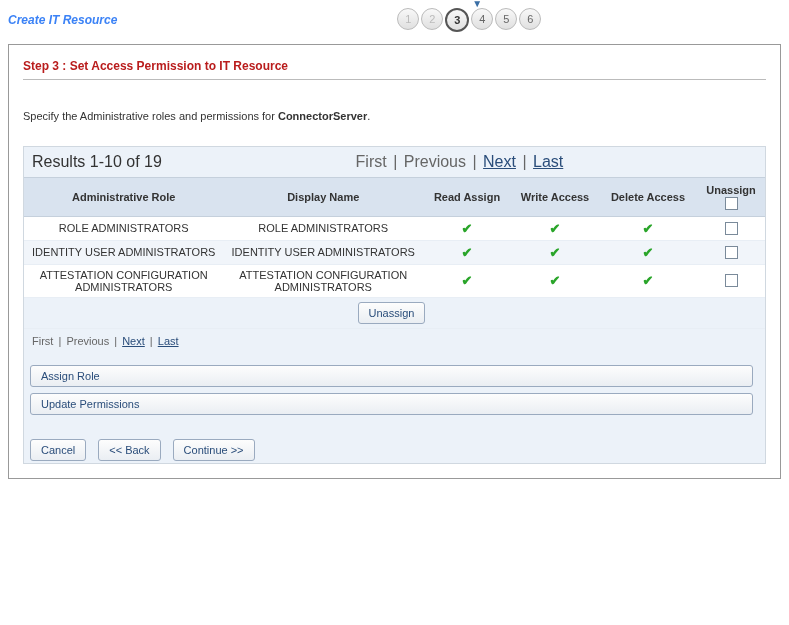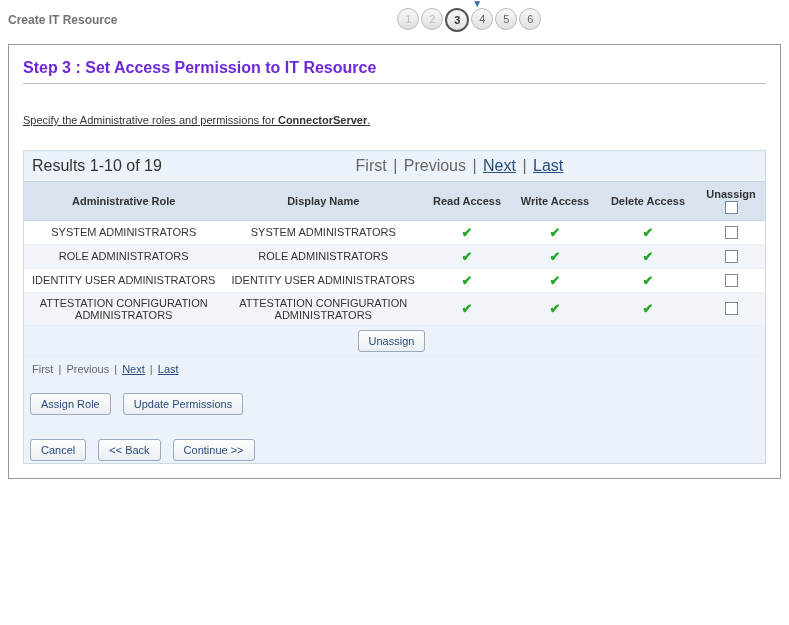--- a/index.html
+++ b/index.html
@@ -11,22 +11,23 @@
     background: #fff;
   }
   .header {
     display: flex;
     align-items: center;
     margin-bottom: 12px;
   }
   .header-title {
     font-weight: bold;
     font-size: 12px;
-    color: #737373;
+    color: #3b82f6;
     flex: 0 0 auto;
+    font-style: italic;
   }
   .step-indicator {
     flex: 1;
     text-align: center;
     position: relative;
   }
   .step-indicator .arrow {
     position: absolute;
     left: 50%;
     top: -10px;
@@ -59,34 +60,33 @@
   .step.disabled {
     color: #bbb;
   }
   .panel {
     border: 1px solid #999;
     padding: 14px;
     background: #fff;
   }
   .step-title {
     font-weight: bold;
-    font-size: 16px;
-    color: #6d28d9;
+    font-size: 12px;
+    color: #b91c1c;
     margin-bottom: 0;
   }
   hr.sep {
     border: none;
     border-top: 1px solid #bbb;
     margin: 6px 0 30px 0;
   }
   .instruction {
     font-size: 11px;
     color: #333;
     margin-bottom: 24px;
-    text-decoration: underline;
   }
   .instruction b {
     font-weight: bold;
   }
   .table-area {
     background: #ecf2f9;
     border: 1px solid #d0d8e0;
   }
   .results-row {
     display: flex;
@@ -163,21 +163,21 @@
   }
   .pager-bottom {
     padding: 6px 8px;
     font-size: 11px;
   }
   .button-row {
     display: flex;
     gap: 6px;
     padding: 8px 6px 2px 6px;
   }
-  .button-row.top { margin-top: 4px; }
+  .button-row.top { margin-top: 4px; flex-direction: column; }
   .button-row.bottom { margin-top: 14px; }
 </style>
 </head>
 <body>
 
 <div class="header">
   <div class="header-title">Create IT Resource</div>
   <div class="step-indicator">
     <div class="arrow" style="left: calc(50% + 28px);">▼</div>
     <div class="steps" id="wizard-steps">
@@ -211,38 +211,30 @@
         <span class="pager-sep">|</span>
         <a>Last</a>
       </div>
     </div>
 
     <table class="grid">
       <thead>
         <tr>
           <th>Administrative Role</th>
           <th>Display Name</th>
-          <th style="width:80px;">Read Access</th>
+          <th style="width:80px;">Read Assign</th>
           <th style="width:80px;">Write Access</th>
           <th style="width:90px;">Delete Access</th>
           <th style="width:60px;">
             <div>Unassign</div>
             <span class="cb"></span>
           </th>
         </tr>
       </thead>
       <tbody id="grid-body">
-          <tr>
-            <td>SYSTEM ADMINISTRATORS</td>
-            <td>SYSTEM ADMINISTRATORS</td>
-            <td><span class="check">✔</span></td>
-            <td><span class="check">✔</span></td>
-            <td><span class="check">✔</span></td>
-            <td><span class="cb"></span></td>
-          </tr>
           <tr>
             <td>ROLE ADMINISTRATORS</td>
             <td>ROLE ADMINISTRATORS</td>
             <td><span class="check">✔</span></td>
             <td><span class="check">✔</span></td>
             <td><span class="check">✔</span></td>
             <td><span class="cb"></span></td>
           </tr>
           <tr>
             <td>IDENTITY USER ADMINISTRATORS</td>

